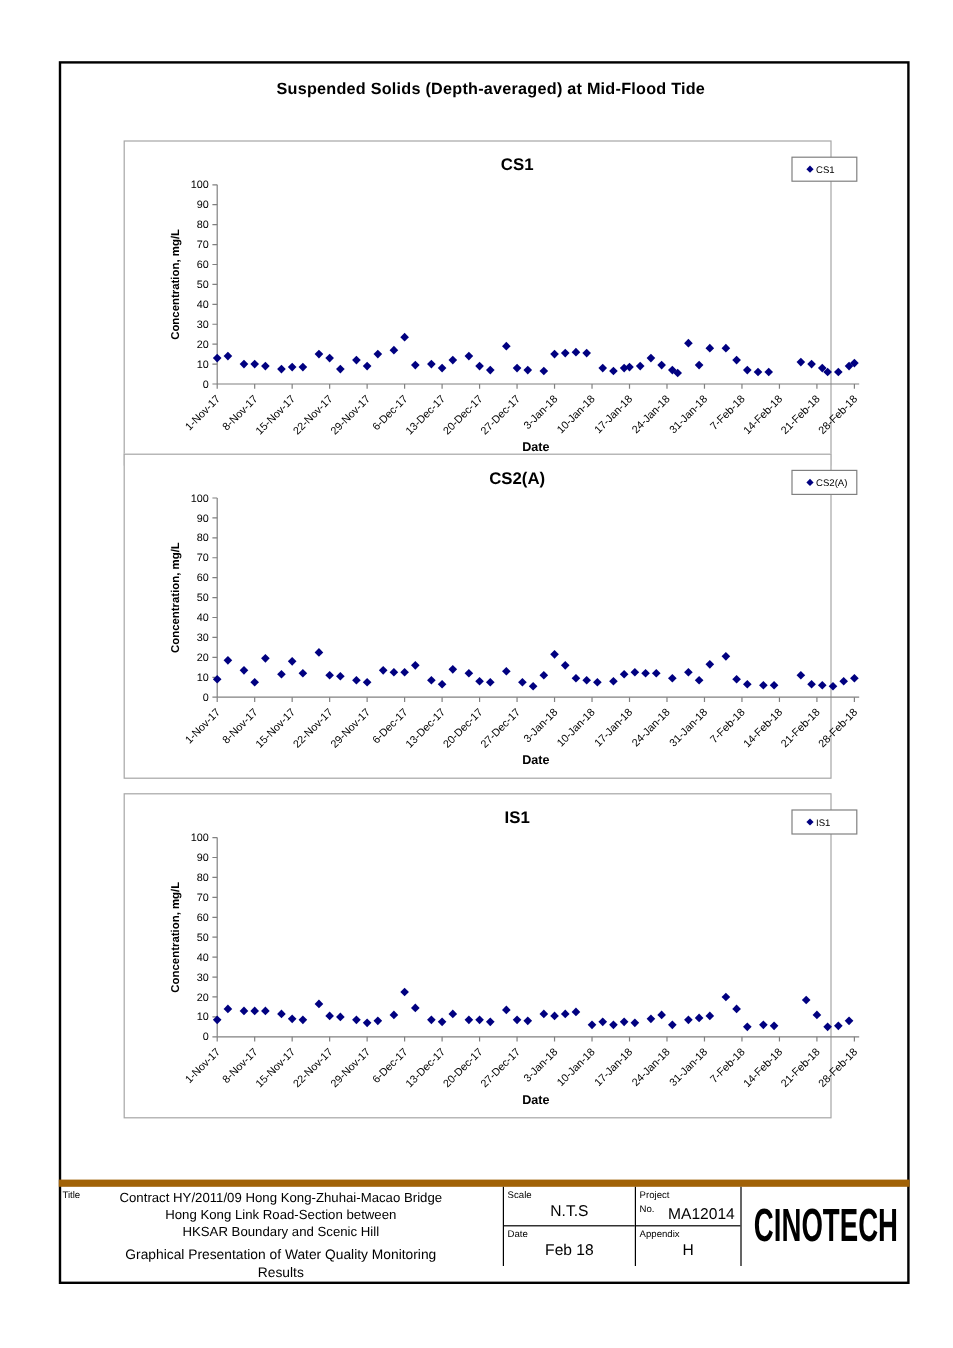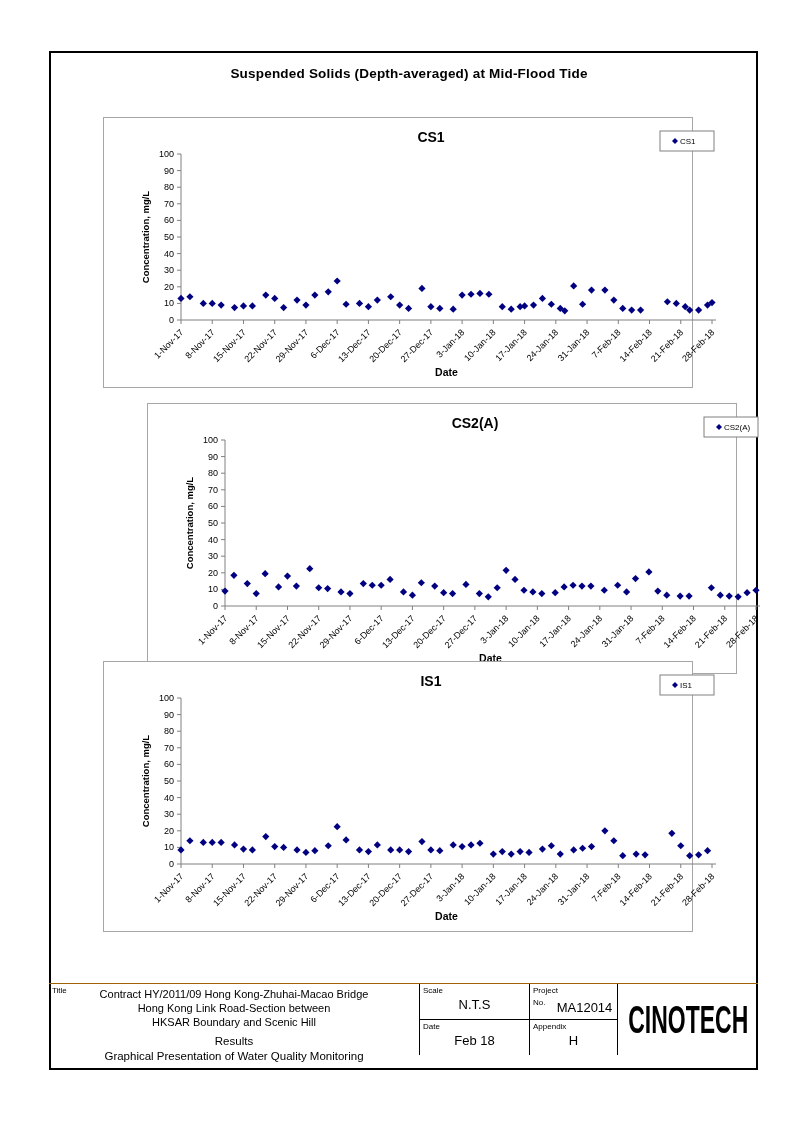--- a/index.html
+++ b/index.html
@@ -7,21 +7,21 @@
   .page{position:relative;width:794px;height:1123px;background:#fff;overflow:hidden;}
   .outer-border{position:absolute;left:49px;top:51px;width:709px;height:1019px;
     box-sizing:border-box;border:2px solid #000;background:#fff;}
   .main-title{position:absolute;left:12px;top:66px;width:100%;text-align:center;
     font-size:13.5px;font-weight:bold;letter-spacing:.2px;}
   .panel{position:absolute;left:103px;width:590px;height:271px;box-sizing:border-box;
     border:1px solid #a6a6a6;background:#fff;padding-left:32px;}
   .panel svg{display:block;}
   
   .title-block{position:absolute;left:49px;top:983px;width:709px;height:72px;
-    box-sizing:border-box;border-top:1px solid #a16207;display:flex;font-size:11px;}
+    box-sizing:border-box;border-top:6px solid #a16207;display:flex;font-size:11px;}
   .tb-cell{position:relative;box-sizing:border-box;border-right:1px solid #000;}
   .tb-left{width:371px;text-align:center;}
   .tb-colA{width:110px;display:flex;flex-direction:column;}
   .tb-colB{width:88px;display:flex;flex-direction:column;}
   .tb-logo{width:140px;border-right:none;display:flex;align-items:center;justify-content:center;}
   .tb-row{position:relative;box-sizing:border-box;height:50%;}
   .tb-row.first{border-bottom:1px solid #000;}
   .mini-label{position:absolute;left:3px;top:2px;font-size:8px;color:#000;}
   .mini-label2{position:absolute;left:3px;top:14px;font-size:8px;color:#000;}
   .cell-value{position:absolute;left:0;top:0;width:100%;height:100%;display:flex;
@@ -159,21 +159,21 @@
         <path d="M504.60504201680675 188.44 L508.2050420168068 192.04 L504.60504201680675 195.64 L501.0050420168067 192.04 Z" fill="#000080"></path>
         <path d="M531.3781512605042 180.14000000000001 L534.9781512605042 183.74 L531.3781512605042 187.34 L527.7781512605042 183.74 Z" fill="#000080"></path>
         <path d="M540.3025210084033 181.8 L543.9025210084034 185.4 L540.3025210084033 189 L536.7025210084033 185.4 Z" fill="#000080"></path>
         <path d="M549.2268907563025 185.12 L552.8268907563025 188.72 L549.2268907563025 192.32 L545.6268907563025 188.72 Z" fill="#000080"></path>
         <path d="M553.6890756302521 188.44 L557.2890756302521 192.04 L553.6890756302521 195.64 L550.0890756302521 192.04 Z" fill="#000080"></path>
         <path d="M562.6134453781513 188.44 L566.2134453781513 192.04 L562.6134453781513 195.64 L559.0134453781512 192.04 Z" fill="#000080"></path>
         <path d="M571.5378151260504 183.46 L575.1378151260504 187.06 L571.5378151260504 190.66 L567.9378151260504 187.06 Z" fill="#000080"></path>
         <path d="M576 180.97 L579.6 184.57 L576 188.17 L572.4 184.57 Z" fill="#000080"></path>
       </svg>
   </div>
-  <div class="panel" style="top:403px;margin-left:44px;">
+  <div class="panel" style="top:378px;">
     <svg id="chart-1" width="588" height="269">
         <text x="295" y="24" text-anchor="middle" font-size="14" font-weight="bold" font-family="Liberation Sans, sans-serif">CS2(A)</text>
         <line x1="45" y1="36" x2="45" y2="202" stroke="#808080" stroke-width="1"></line>
         <line x1="41" y1="202" x2="45" y2="202" stroke="#808080" stroke-width="1"></line>
         <text x="38" y="205" text-anchor="end" font-size="9" font-family="Liberation Sans, sans-serif">0</text>
         <line x1="41" y1="185.4" x2="45" y2="185.4" stroke="#808080" stroke-width="1"></line>
         <text x="38" y="188.4" text-anchor="end" font-size="9" font-family="Liberation Sans, sans-serif">10</text>
         <line x1="41" y1="168.8" x2="45" y2="168.8" stroke="#808080" stroke-width="1"></line>
         <text x="38" y="171.8" text-anchor="end" font-size="9" font-family="Liberation Sans, sans-serif">20</text>
         <line x1="41" y1="152.2" x2="45" y2="152.2" stroke="#808080" stroke-width="1"></line>
@@ -412,22 +412,22 @@
 
   <div class="title-block">
     <div class="tb-cell tb-left">
       <span class="mini-label">Title</span>
       <div class="contract">
         <div>Contract HY/2011/09 Hong Kong-Zhuhai-Macao Bridge</div>
         <div>Hong Kong Link Road-Section between</div>
         <div>HKSAR Boundary and Scenic Hill</div>
       </div>
       <div class="descr">
+        <div>Graphical Presentation of Water Quality Monitoring</div>
         <div>Results</div>
-        <div>Graphical Presentation of Water Quality Monitoring</div>
       </div>
     </div>
     <div class="tb-cell tb-colA">
       <div class="tb-row first">
         <span class="mini-label">Scale</span>
         <span class="cell-value">N.T.S</span>
       </div>
       <div class="tb-row">
         <span class="mini-label">Date</span>
         <span class="cell-value">Feb 18</span>

